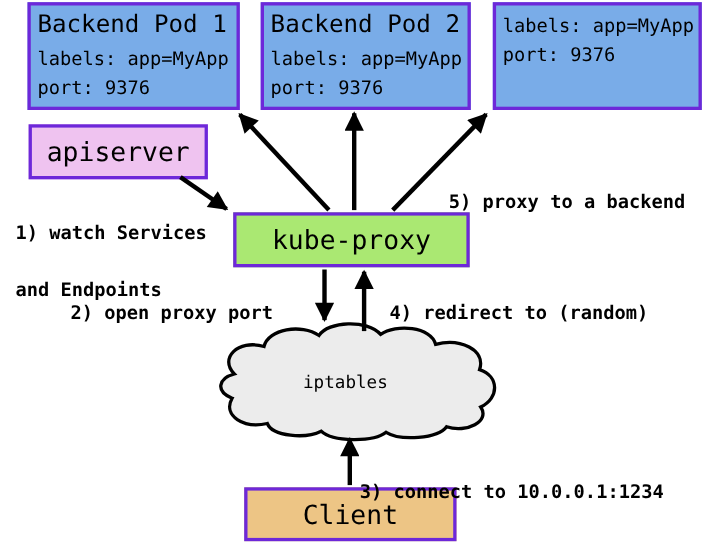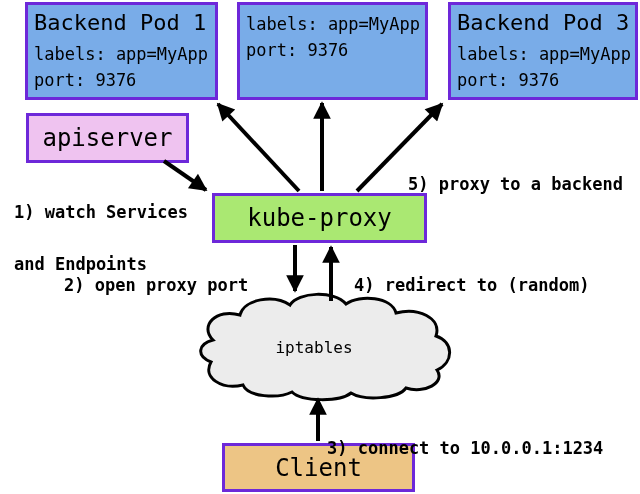--- a/index.html
+++ b/index.html
@@ -45,25 +45,25 @@
 </style>
 </head>
 <body>
 
 <div id="pod1" class="node pod" style="background-color: rgb(121, 172, 232);">
   <span class="pod-title">Backend Pod 1</span>
   <span class="pod-line first">labels: app=MyApp</span>
   <span class="pod-line">port: 9376</span>
 </div>
 <div id="pod2" class="node pod" style="background-color: rgb(121, 172, 232);">
+  <span class="pod-title">Backend Pod 2</span>
   <span class="pod-line first">labels: app=MyApp</span>
   <span class="pod-line">port: 9376</span>
 </div>
 <div id="pod3" class="node pod" style="background-color: rgb(121, 172, 232);">
-  <span class="pod-title">Backend Pod 3</span>
   <span class="pod-line first">labels: app=MyApp</span>
   <span class="pod-line">port: 9376</span>
 </div>
 
 <div id="apiserver" class="node label-node" style="background-color: rgb(239, 195, 240); margin-left: 24px;">
   <span>apiserver</span>
 </div>
 <div id="kube-proxy" class="node label-node" style="background-color: rgb(170, 232, 114);">
   <span>kube-proxy</span>
 </div>

